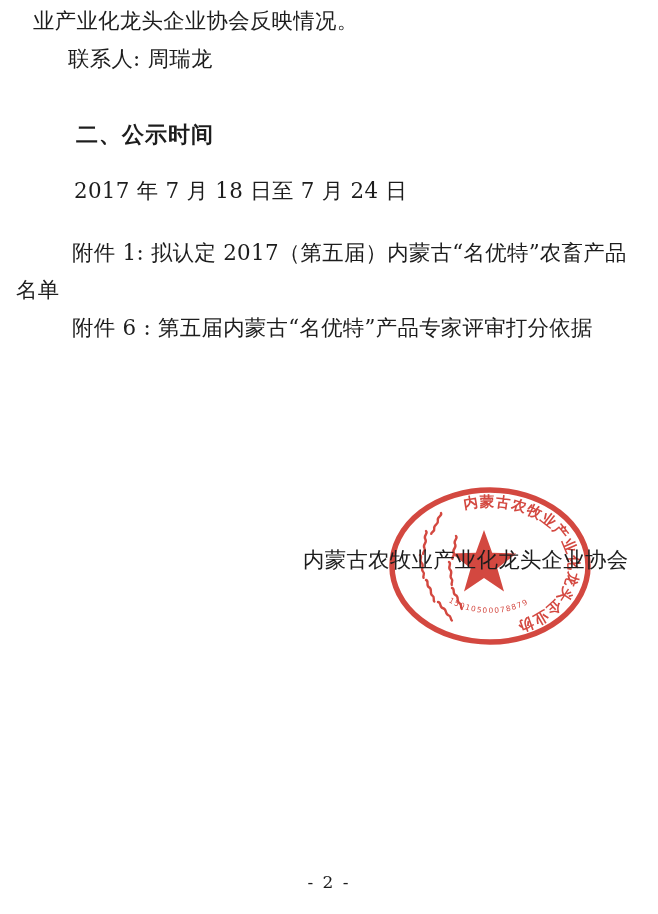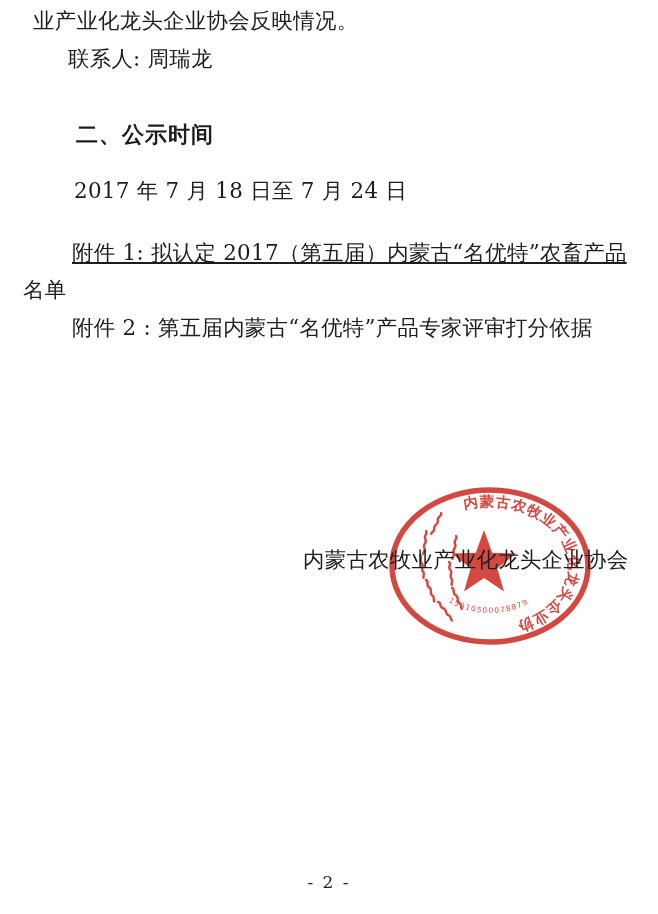--- a/index.html
+++ b/index.html
@@ -52,25 +52,25 @@
 
   <div class="line" style="left:33px;top:9px;">业产业化龙头企业协会反映情况。</div>
 
   <div class="line" style="left:68px;top:47px;">联系人: 周瑞龙</div>
 
 
   <div class="line heading" style="left:76px;top:123px;">二、公示时间</div>
 
   <div class="line" style="left:74px;top:179px;">2017 年 7 月 18 日至 7 月 24 日</div>
 
-  <div class="line" style="left:72px;top:241px;text-decoration:underline;">附件 1: 拟认定 2017（第五届）内蒙古“名优特”农畜产品</div>
+  <div class="line" style="left:72px;top:241px;">附件 1: 拟认定 2017（第五届）内蒙古“名优特”农畜产品</div>
 
-  <div class="line" style="left:23px;top:278px;">名单</div>
+  <div class="line" style="left:16px;top:278px;">名单</div>
 
-  <div class="line" style="left:72px;top:316px;">附件 2 : 第五届内蒙古“名优特”产品专家评审打分依据</div>
+  <div class="line" style="left:72px;top:316px;">附件 6 : 第五届内蒙古“名优特”产品专家评审打分依据</div>
 
   <div class="seal-wrap">
     <svg width="210" height="166" viewBox="0 0 210 166">
 
       <ellipse cx="104" cy="82" rx="98" ry="76" fill="none" stroke="#ce2f26" stroke-width="5.5"></ellipse>
 
       <polygon points="98,46 106.2,68.7 130.3,69.5 111.3,84.3 118,107.5 98,94 78,107.5 84.7,84.3 65.7,69.5 89.8,68.7" fill="#ce2f26"></polygon>
 
       <defs>
         <path id="sealTopArc" d="M 76.6 25.6 A 80 60 0 1 1 124.7 140" fill="none"></path>

